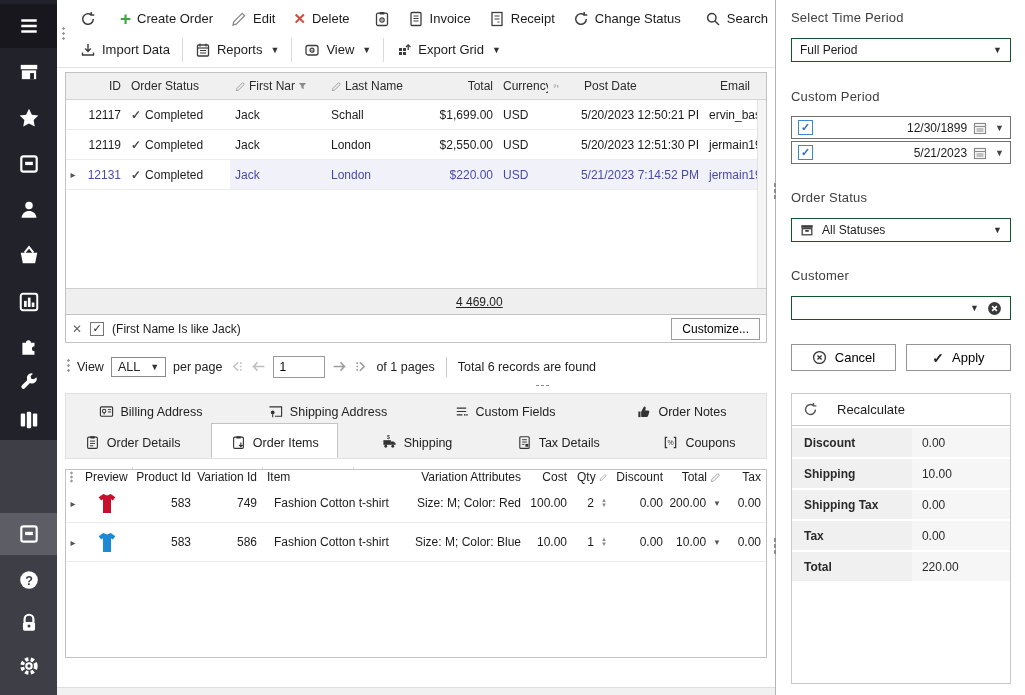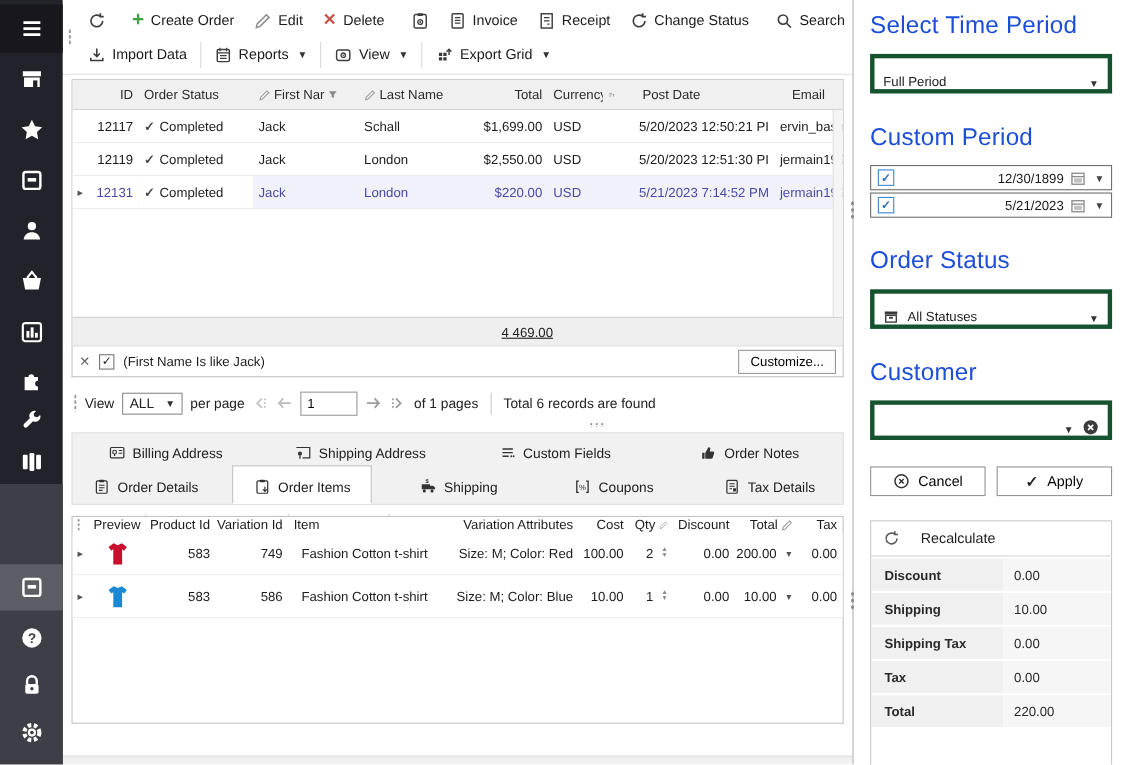--- a/index.html
+++ b/index.html
@@ -81,22 +81,22 @@
   .shirt { width:20px; height:23px; }
   .spin { display:flex; flex-direction:column; font-size:6px; color:#888; line-height:5px; margin-left:3px; cursor:pointer; }
   .totcaret { font-size:8px; color:#555; margin-left:3px; }
   .hscroll { position:absolute; left:57px; bottom:0; width:718px; height:8px; background:#f1f1f1; border-top:1px solid #ddd; }
 
   
   .divider { position:absolute; left:775px; top:0; width:1px; height:695px; background:#b3b3b3; z-index:4; }
   .dgrip { position:absolute; left:-2px; width:4px; height:18px;
            background-image:radial-gradient(#8a8a8a 1.1px, transparent 1.3px); background-size:4px 6px; cursor:col-resize; }
   .rpanel { position:absolute; left:776px; top:0; width:249px; height:695px; background:#fff; padding:10px 14px 0 15px; }
-  .rp-h { font-size:22px; color:#1d4ed8; font-weight:400; letter-spacing:0.2px; }
-  .rp-select { border:4px solid #14532d; height:36px; display:flex; align-items:flex-end; padding:0 8px; gap:8px; cursor:pointer; background:#fff; }
+  .rp-h { font-size:13px; color:#404040; font-weight:400; letter-spacing:0.2px; }
+  .rp-select { border:1px solid #14532d; height:24px; display:flex; align-items:center; padding:0 8px; gap:8px; cursor:pointer; background:#fff; }
   .rp-select .caret { margin-left:auto; }
   .daterow { border:1px solid #6f6f6f; height:23px; display:flex; align-items:center; padding:0 6px; gap:6px; margin-bottom:2px; background:#fff; }
   .bluecb { width:15px; height:15px; border:1px solid #3c87d2; display:flex; align-items:center; justify-content:center; color:#2f6fc1; font-size:11px; font-weight:bold; background:#fff; cursor:pointer; }
   .daterow .dval { flex:1;text-align:right; }
   .daterow svg { width:14px; height:14px; }
   .rp-buttons { display:flex; gap:10px; margin-top:24px; }
   .rp-btn { flex:1; border:1px solid #949494; height:27px; display:flex; align-items:center; justify-content:center; gap:8px; font-size:13px; background:#fff; cursor:pointer; }
   .rp-btn svg { width:15px; height:15px; }
   .applycheck { font-weight:bold; font-size:14px; color:#222; }
   .recalc { border:1px solid #c9c9c9; height:33px; display:flex; align-items:center; gap:19px; padding:0 11px; margin-top:22px; font-size:13px; cursor:pointer; }
@@ -505,32 +505,32 @@
             <text x="5.2" y="4.6" font-size="5.5" font-weight="bold" fill="currentColor">$</text>
             <path d="M1.5 5.5h8v5h-8z" fill="currentColor"></path>
             <path d="M9.5 7h3l2 2v1.5h-5z" fill="currentColor"></path>
             <circle cx="4" cy="12" r="1.5" fill="currentColor"></circle>
             <circle cx="11.5" cy="12" r="1.5" fill="currentColor"></circle>
           </svg>
           <span>Shipping</span>
         </div>
       <div class="tab">
           <svg viewBox="0 0 16 16">
-            <path d="M4.5 2.5H2.5v11h2M11.5 2.5h2v11h-2" fill="none" stroke="currentColor" stroke-width="1.3"></path>
-            <text x="8" y="10.8" text-anchor="middle" font-size="7.5" fill="currentColor">%</text>
-          </svg>
-          <span>Coupons</span>
-        </div>
-      <div class="tab">
-          <svg viewBox="0 0 16 16">
             <rect x="3" y="1.8" width="10" height="12.5" rx="1" fill="none" stroke="currentColor" stroke-width="1.2"></rect>
             <path d="M5.5 5h5M5.5 7.5h5M5.5 10h2.5" stroke="currentColor" stroke-width="1"></path>
             <rect x="9" y="9.5" width="3" height="3" fill="currentColor"></rect>
           </svg>
           <span>Tax Details</span>
+        </div>
+      <div class="tab">
+          <svg viewBox="0 0 16 16">
+            <path d="M4.5 2.5H2.5v11h2M11.5 2.5h2v11h-2" fill="none" stroke="currentColor" stroke-width="1.3"></path>
+            <text x="8" y="10.8" text-anchor="middle" font-size="7.5" fill="currentColor">%</text>
+          </svg>
+          <span>Coupons</span>
         </div>
     </div>
   </div>
 
   <div class="itoolbar">
     <div class="tb-btn">
         <span class="plus-glyph">+</span>
       </div>
     <div class="tb-btn">
         <span class="x-glyph">✕</span>

